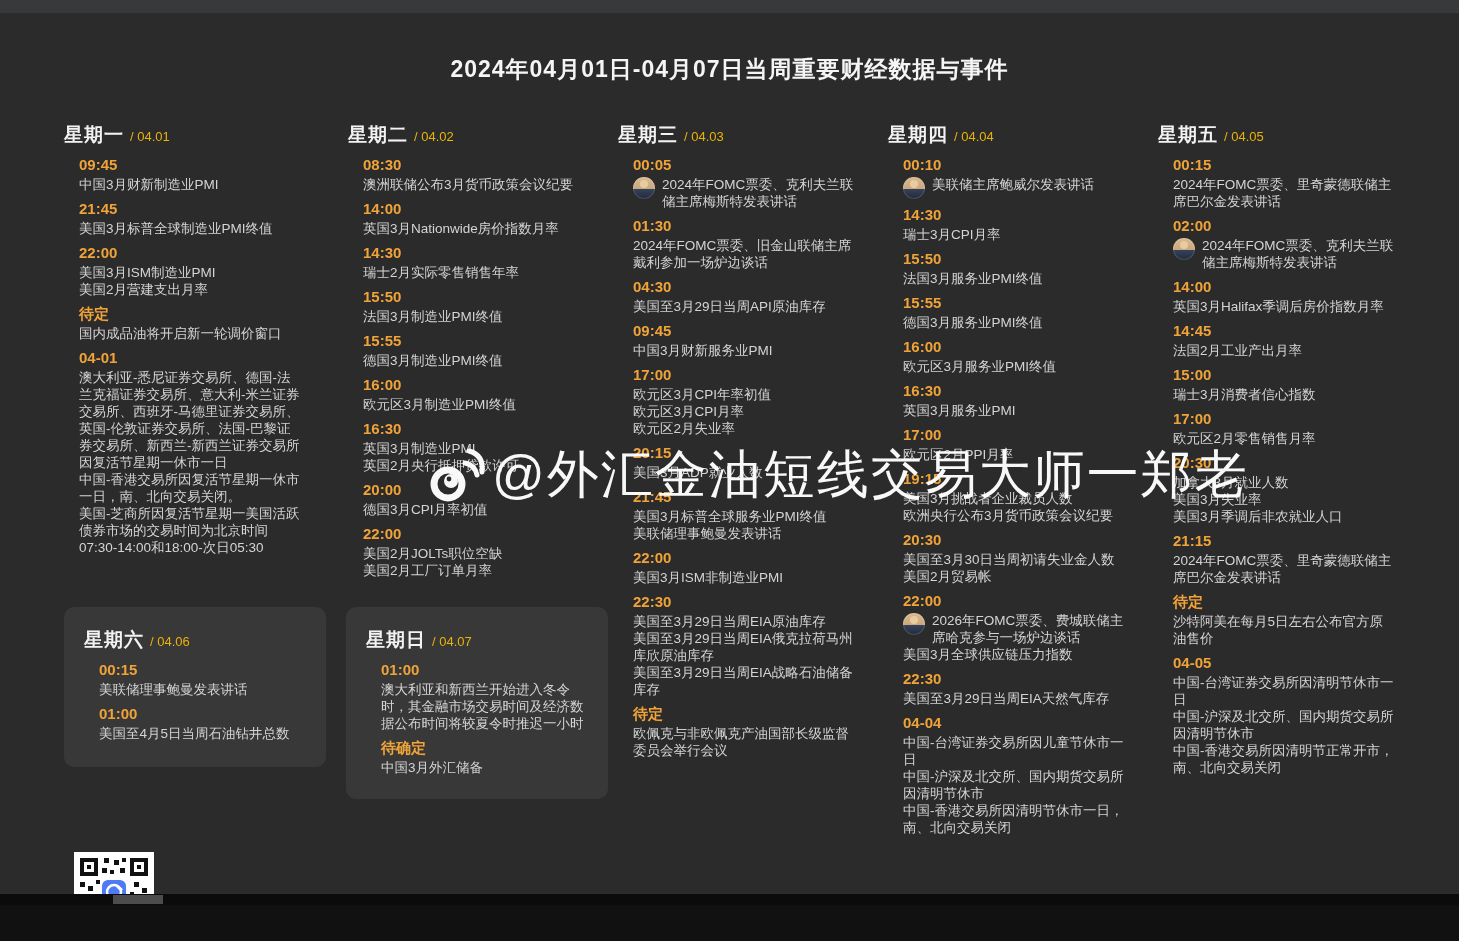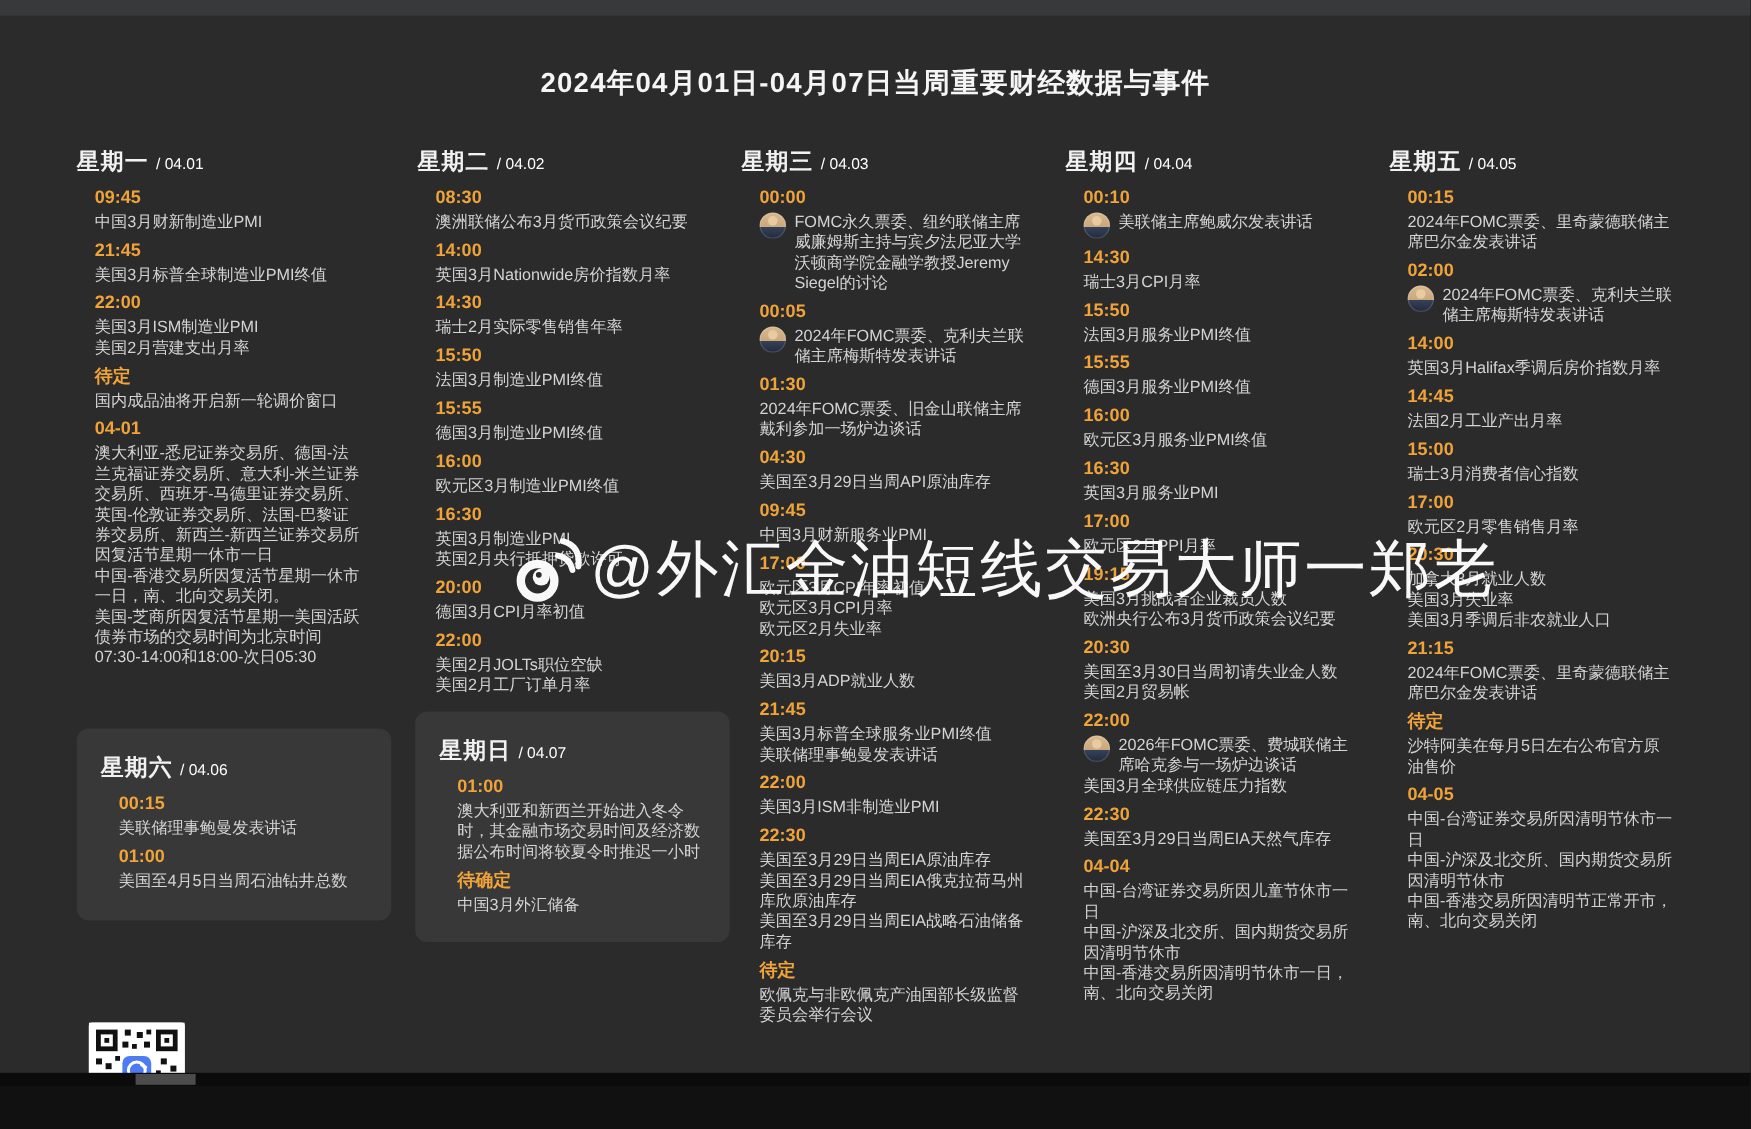--- a/index.html
+++ b/index.html
@@ -4,21 +4,21 @@
 <style>
   html,body{margin:0;padding:0;background:#111;}
   .page{position:relative;width:1459px;height:905px;background:#2b2b2c;overflow:hidden;
         font-family:"Liberation Sans","DejaVu Sans",sans-serif;}
   .topbar{position:absolute;left:0;top:0;width:100%;height:13px;background:#37393b;}
   .title{position:absolute;left:0;top:54px;width:100%;text-align:center;color:#f5f5f5;
          font-size:23px;font-weight:bold;letter-spacing:1px;}
   .day-col{position:absolute;top:122px;width:236px;}
   .day-header{color:#f2f2f2;margin-bottom:8px;}
   .day-header .dow{font-size:19px;font-weight:bold;letter-spacing:1px;}
-  .day-header .ddate{font-size:13px;color:#ffffff;margin-left:6px;}
+  .day-header .ddate{font-size:13px;color:#eab308;margin-left:6px;}
   .event{margin-bottom:6px;margin-left:15px;}
   .time{color:#f0a338;font-size:15px;font-weight:bold;line-height:18px;margin:7px 0 2px;}
   .line{color:#d4d4d4;font-size:13.5px;line-height:17px;}
   .avrow{display:flex;gap:7px;align-items:flex-start;}
   .avatar{flex:0 0 22px;width:22px;height:22px;border-radius:50%;margin-top:1px;
           background:linear-gradient(180deg,#d9b98f 0%,#c9a87c 54%,#35415a 56%,#22293a 100%);
           box-shadow:inset 0 0 0 1px rgba(255,255,255,.15);position:relative;}
   .avatar::after{content:"";position:absolute;left:7px;top:3px;width:8px;height:8px;border-radius:50%;
           background:#e8cba1;}
   .weekend-box{position:absolute;background:#383838;border-radius:10px;padding:16px 20px;box-sizing:border-box;}
@@ -103,29 +103,20 @@
       </div>
       <div class="event">
         <div class="time">22:00</div>
         <div class="line">美国2月JOLTs职位空缺</div>
         <div class="line">美国2月工厂订单月率</div>
       </div>
     </div>
   <div class="day-col" style="left:618px">
       <div class="day-header"><span class="dow">星期三</span><span class="ddate">/ 04.03</span></div>
       <div class="event">
-        <div class="time">00:00</div>
-        <div class="avrow">
-          <span class="avatar"></span>
-          <div>
-            <div class="line">FOMC永久票委、纽约联储主席威廉姆斯主持与宾夕法尼亚大学沃顿商学院金融学教授Jeremy Siegel的讨论</div>
-          </div>
-        </div>
-      </div>
-      <div class="event">
         <div class="time">00:05</div>
         <div class="avrow">
           <span class="avatar"></span>
           <div>
             <div class="line">2024年FOMC票委、克利夫兰联储主席梅斯特发表讲话</div>
           </div>
         </div>
       </div>
       <div class="event">
         <div class="time">01:30</div>
@@ -292,21 +283,21 @@
       <div class="day-header"><span class="dow">星期六</span><span class="ddate">/ 04.06</span></div>
       <div class="event">
         <div class="time">00:15</div>
         <div class="line">美联储理事鲍曼发表讲话</div>
       </div>
       <div class="event">
         <div class="time">01:00</div>
         <div class="line">美国至4月5日当周石油钻井总数</div>
       </div>
     </div>
-  <div class="weekend-box" style="left:346px;top:593px;width:262px;height:192px">
+  <div class="weekend-box" style="left:346px;top:607px;width:262px;height:192px">
       <div class="day-header"><span class="dow">星期日</span><span class="ddate">/ 04.07</span></div>
       <div class="event">
         <div class="time">01:00</div>
         <div class="line">澳大利亚和新西兰开始进入冬令时，其金融市场交易时间及经济数据公布时间将较夏令时推迟一小时</div>
       </div>
       <div class="event">
         <div class="time">待确定</div>
         <div class="line">中国3月外汇储备</div>
       </div>
     </div>

